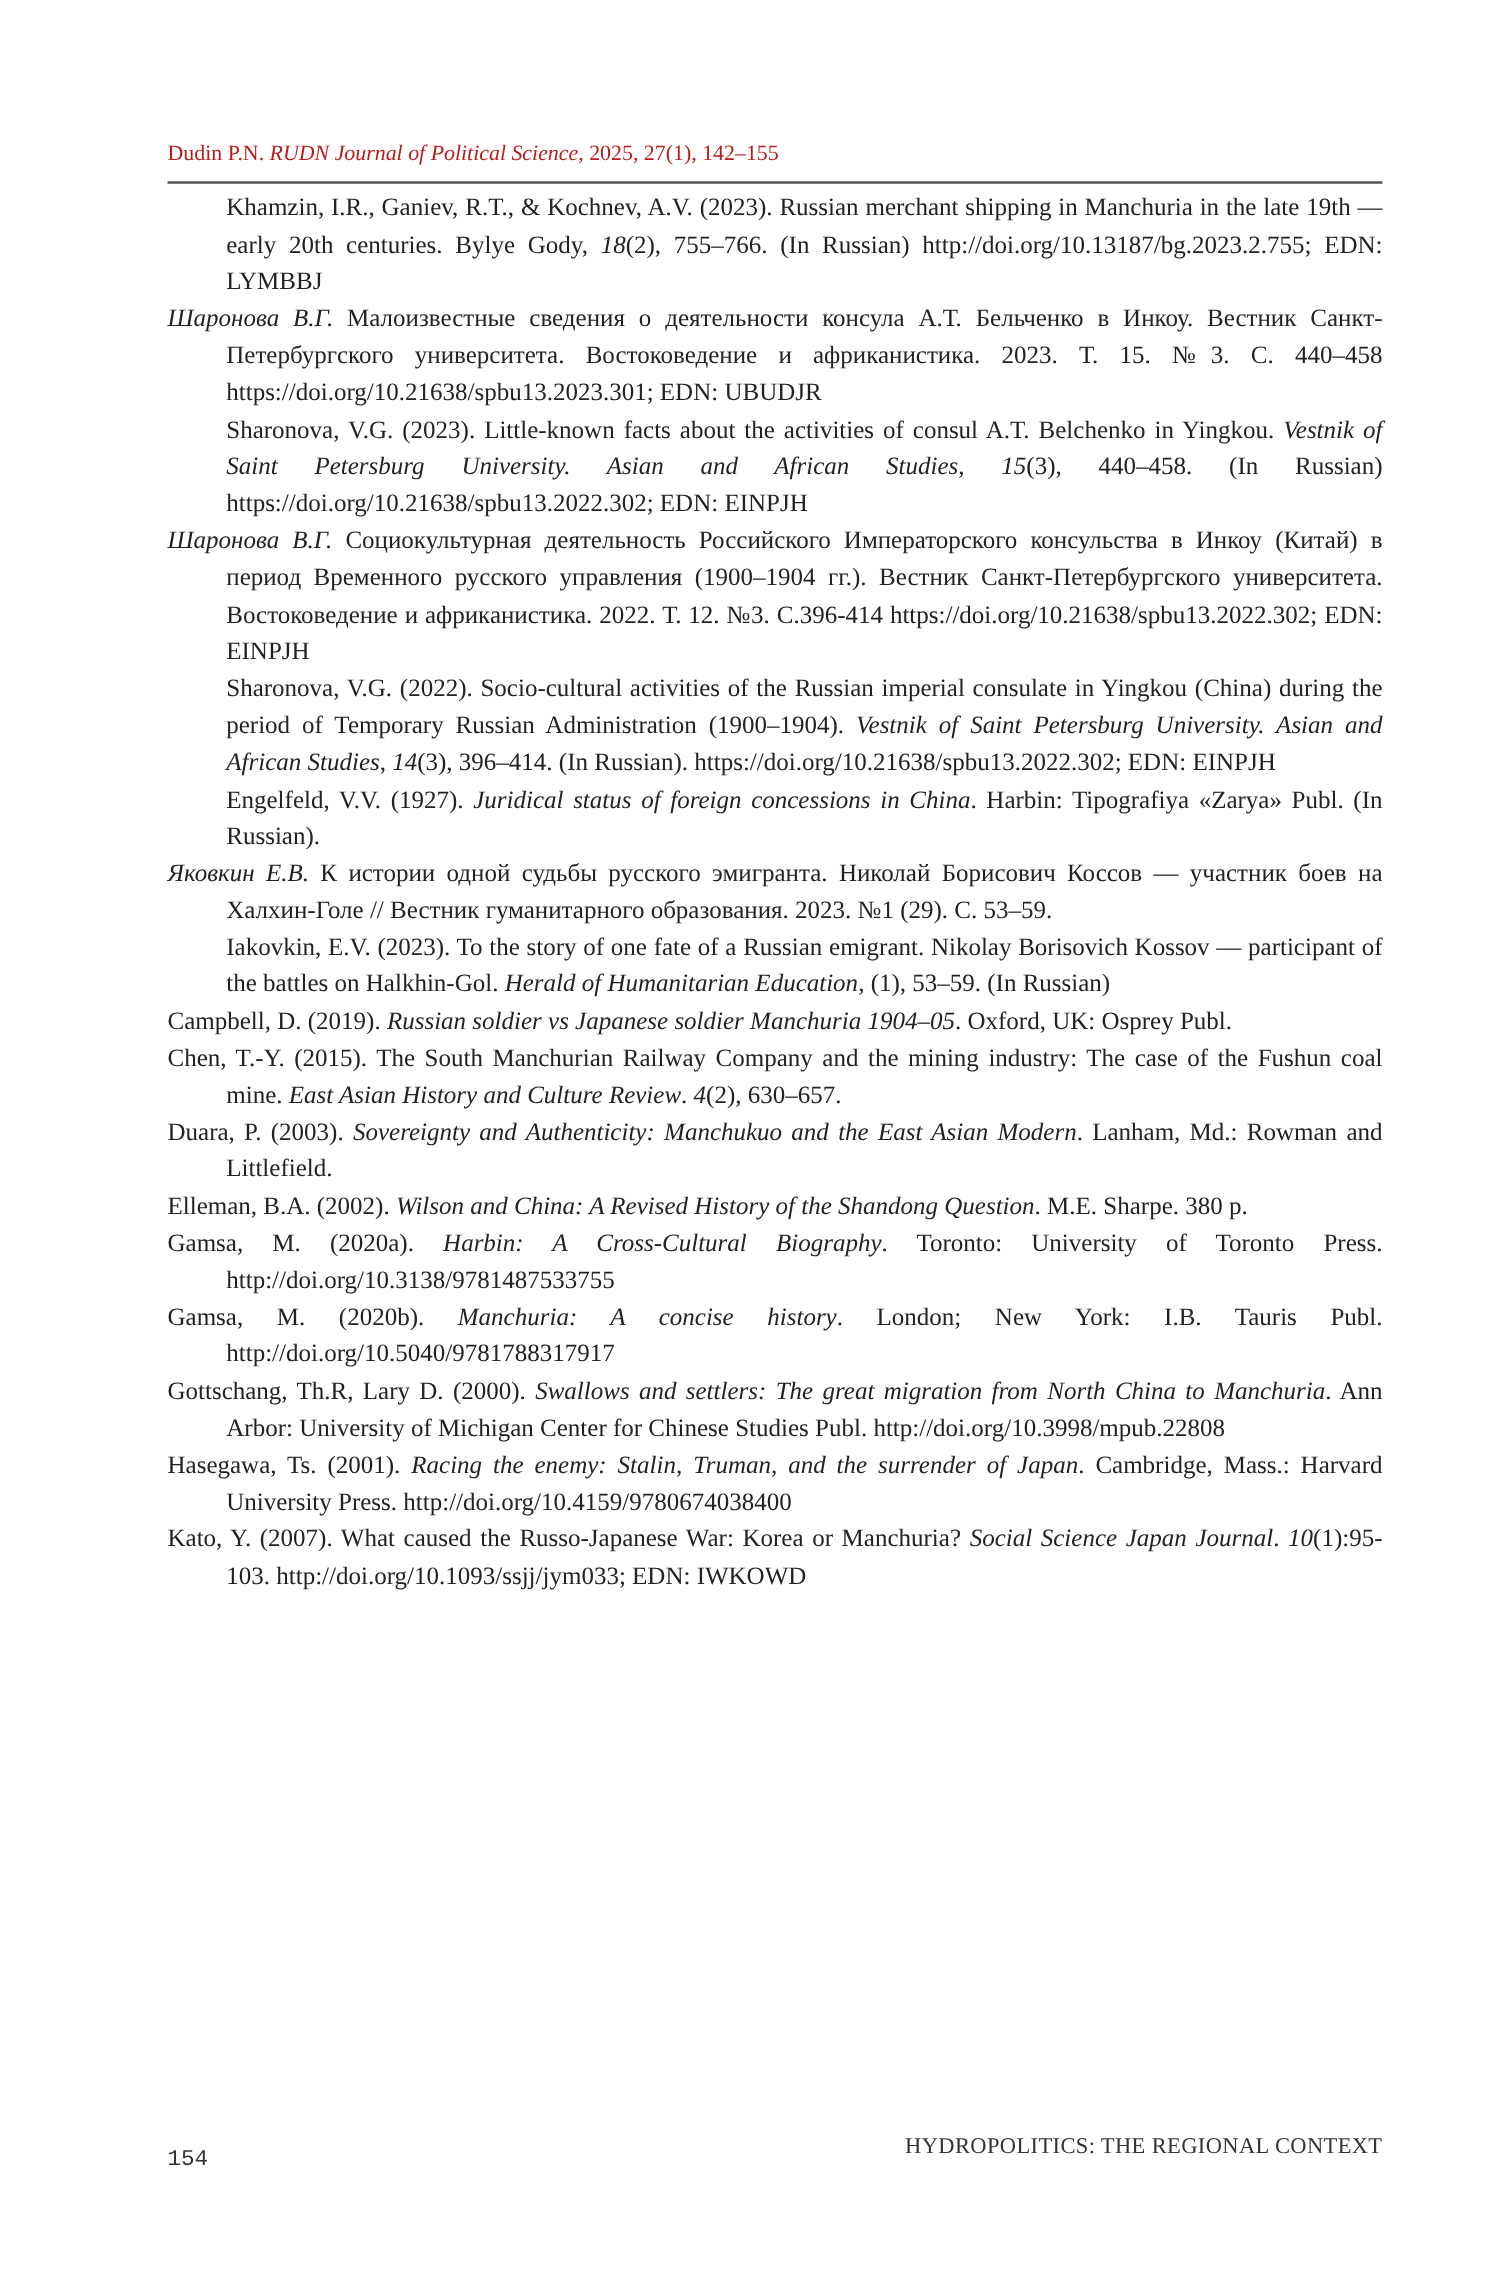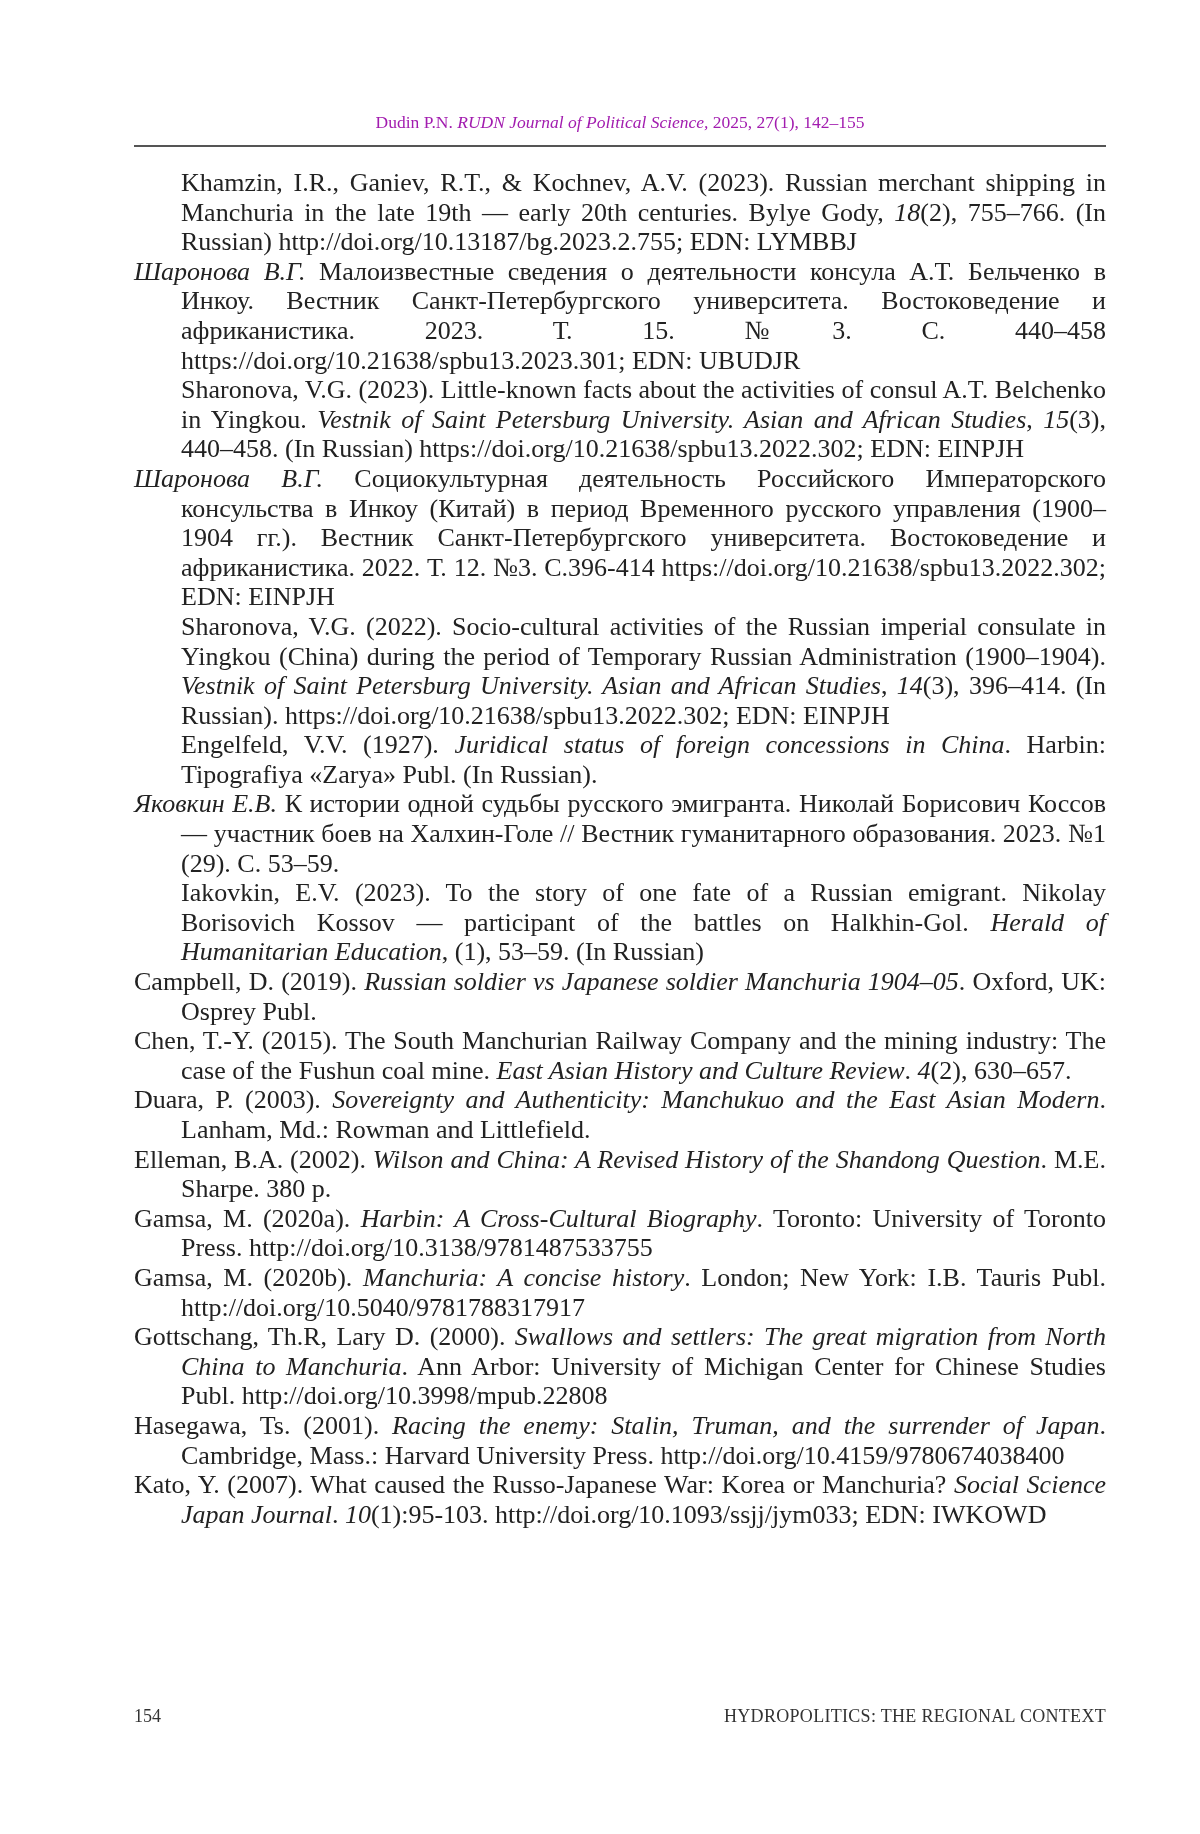--- a/index.html
+++ b/index.html
@@ -3,41 +3,41 @@
 <meta charset="utf-8">
 <style>
   html, body { margin: 0; padding: 0; background: #ffffff; }
   body {
     width: 1200px; height: 1834px; position: relative; overflow: hidden;
     font-family: "Liberation Serif", "DejaVu Serif", serif;
     color: #222222;
   }
   .header {
     position: absolute; left: 134px; top: 112px; width: 972px;
-    text-align: center; font-size: 17.5px; color: #a21caf;
+    text-align: left; font-size: 17.5px; color: #b91c1c;
   }
   .header .jn { font-style: italic; }
   .rule {
     position: absolute; left: 134px; top: 145px; width: 972px; height: 0;
     border-top: 2px solid #555;
   }
   .refs {
-    position: absolute; left: 134px; top: 168px; width: 972px;
-    font-size: 26px; line-height: 29.6px;
+    position: absolute; left: 134px; top: 152px; width: 972px;
+    font-size: 20px; line-height: 29.6px;
   }
   .ref { text-align: justify; }
   .ref p { margin: 0; }
   .ref .main { padding-left: 47px; text-indent: -47px; }
   .ref .trans { padding-left: 47px; text-indent: 0; }
   .ref i { font-style: italic; }
   .footer {
     position: absolute; left: 134px; top: 1706px; width: 972px;
     font-size: 18px; color: #333;
   }
-  .footer .pn { position: absolute; left: 0; top: 0; }
+  .footer .pn { position: absolute; left: 0; top: 12px; font-family: Liberation Mono, monospace; }
   .footer .section { position: absolute; right: 0; top: 0; letter-spacing: 0.3px; }
 </style>
 </head>
 <body>
 
 <div class="header">
   <span>Dudin P.N.</span>
   <span class="jn">RUDN Journal of Political Science,</span>
   <span>2025, 27(1), 142–155</span>
 </div>

